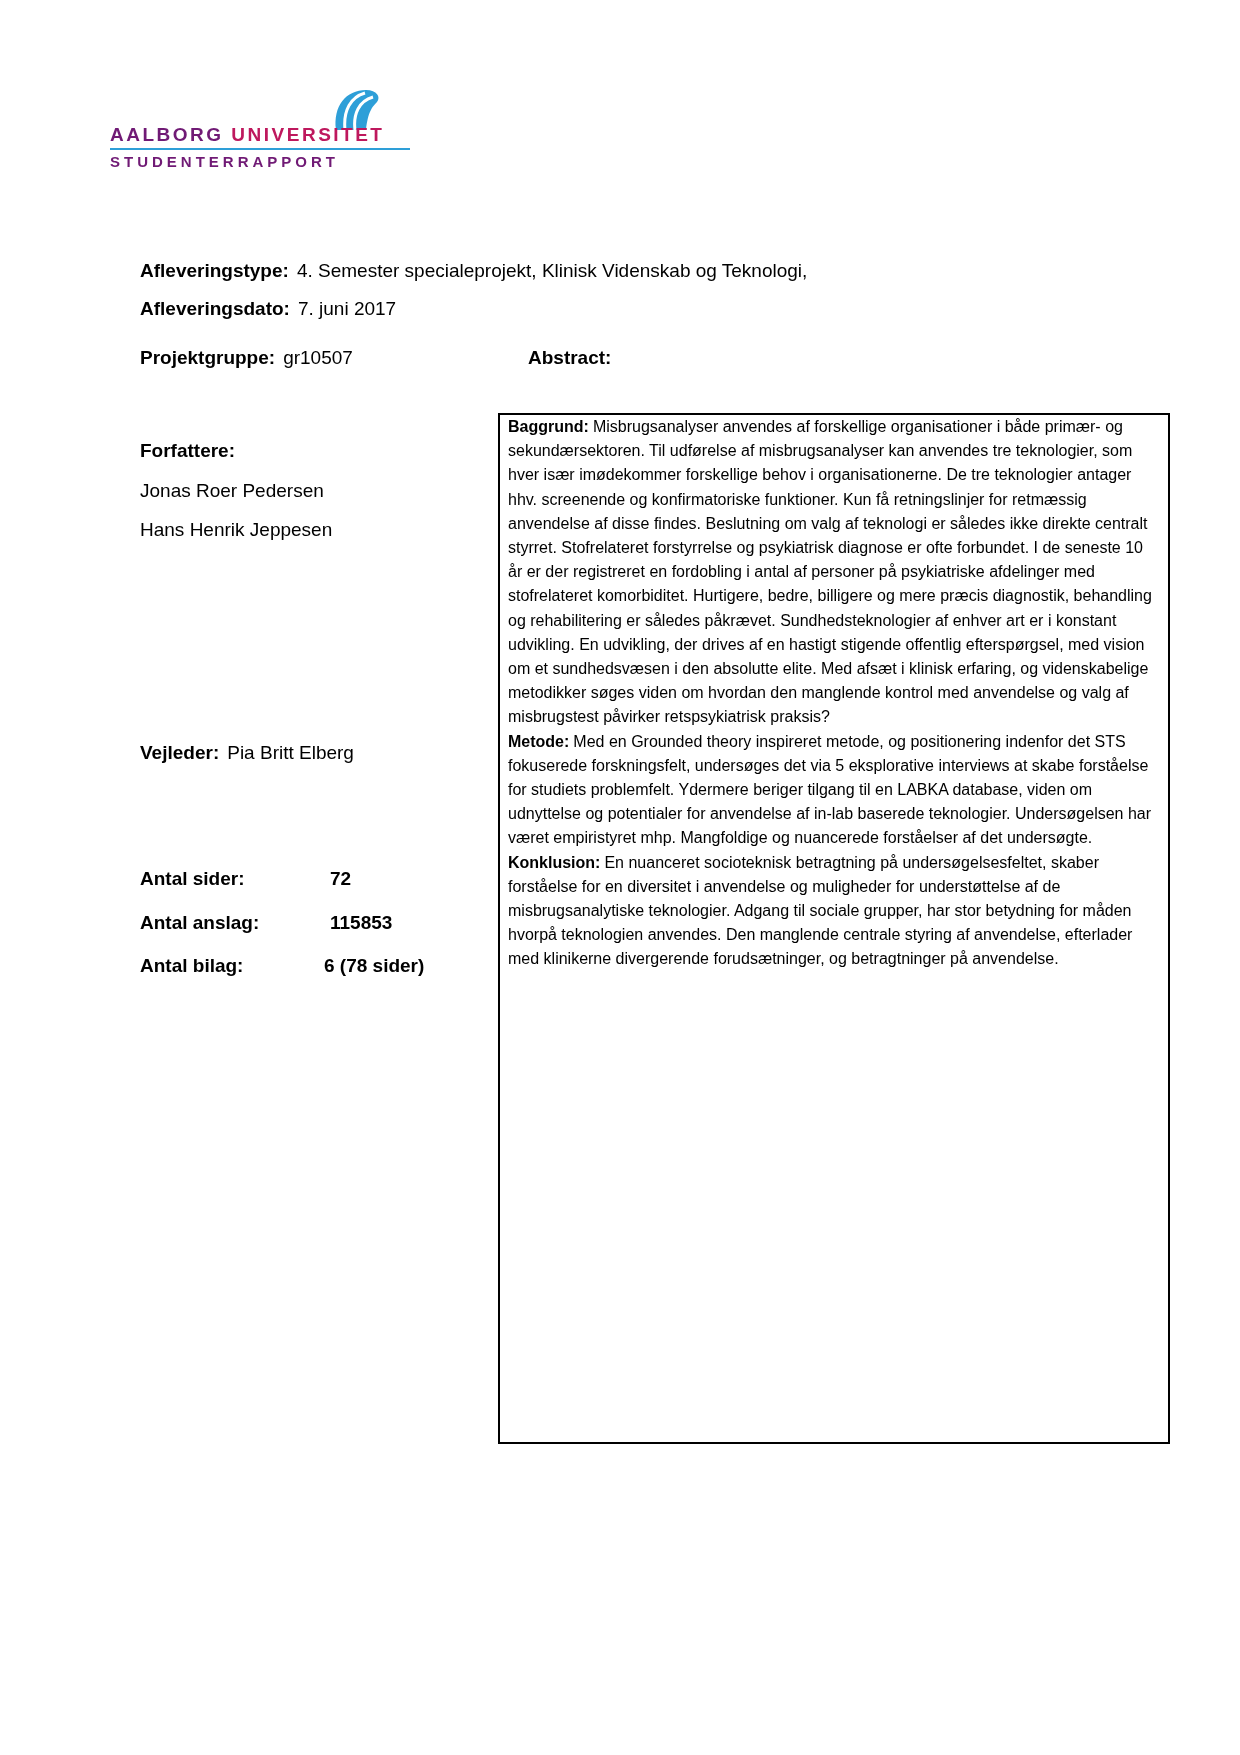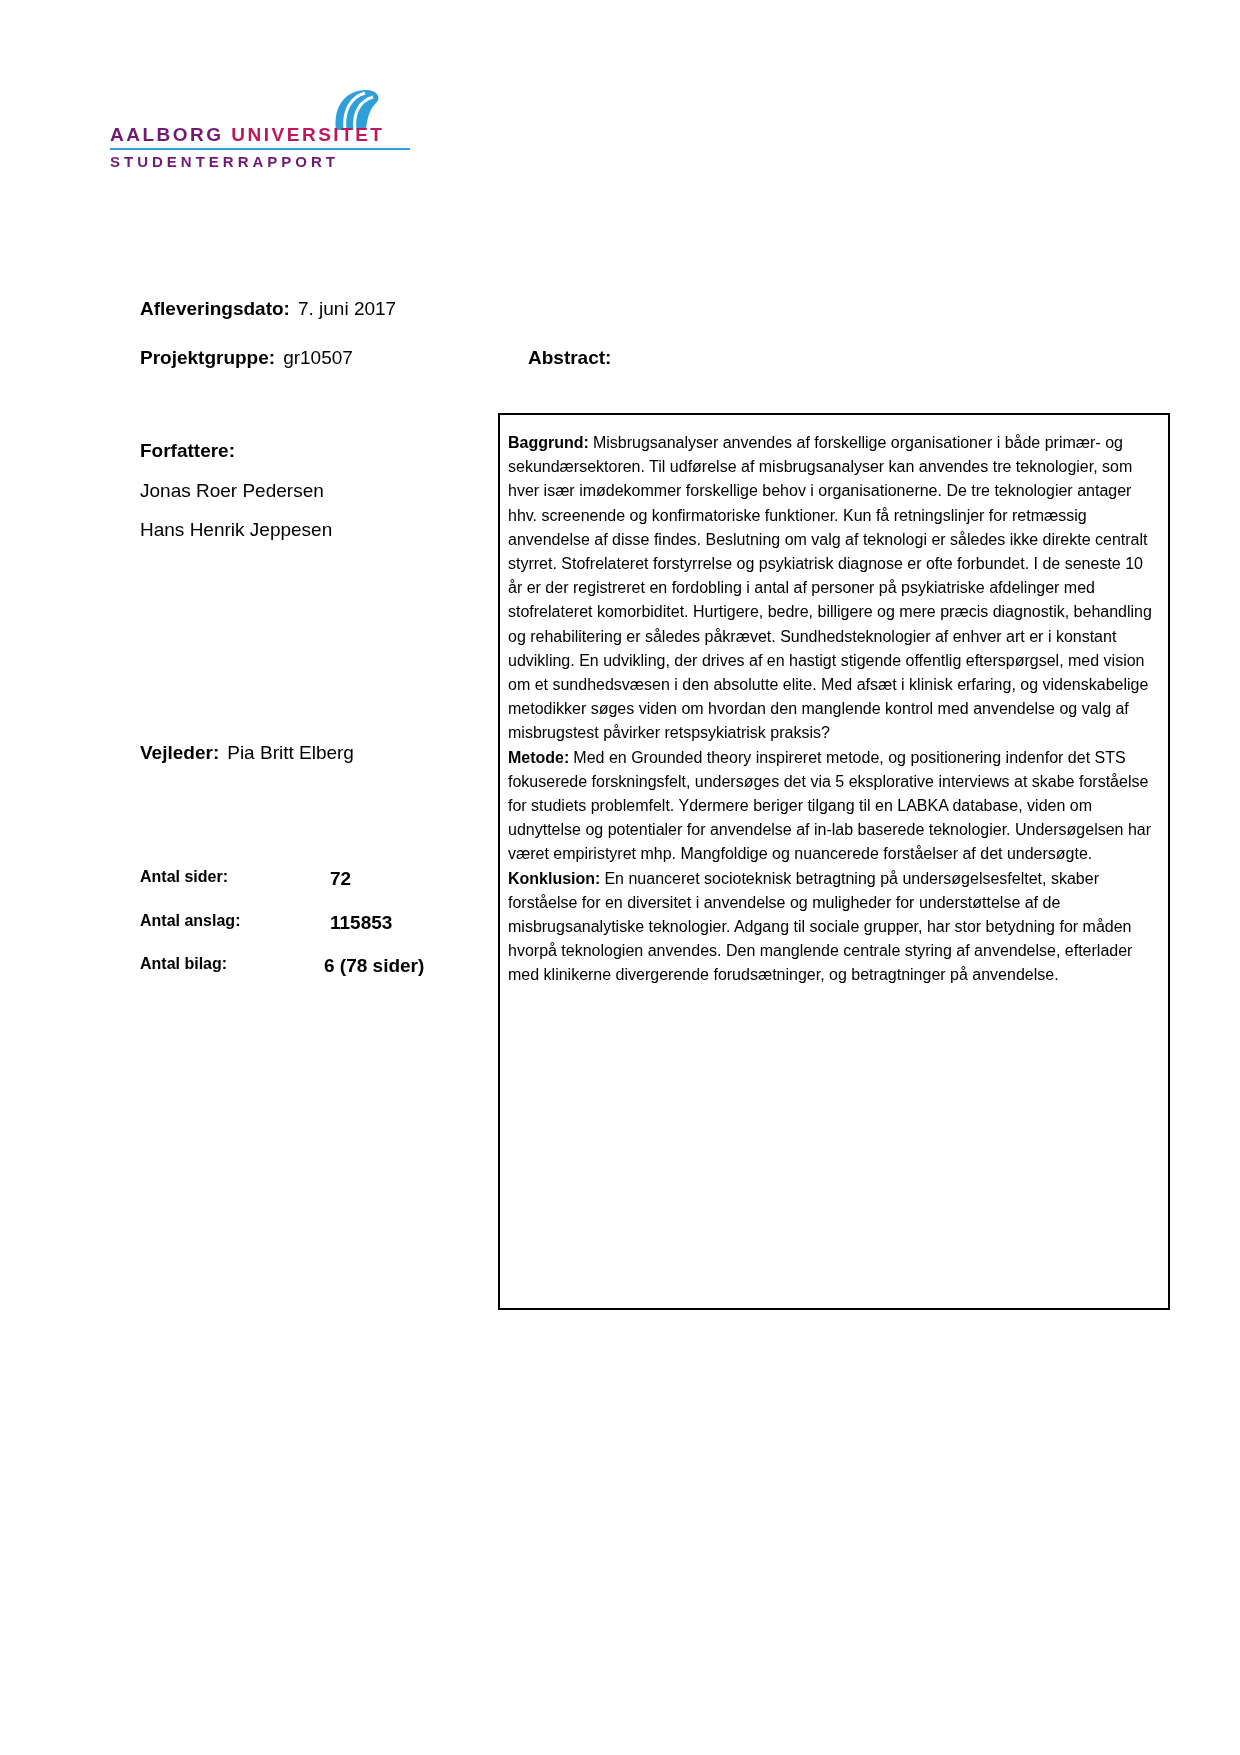--- a/index.html
+++ b/index.html
@@ -24,30 +24,30 @@
   .logo-line2{
     position:absolute;left:0;top:65px;white-space:nowrap;
     font-weight:bold;font-size:15px;letter-spacing:4px;color:#701a75;
   }
   
   .line{position:absolute;left:140px;font-size:19px;white-space:nowrap;}
   .line b{margin-right:8px;}
   .abstract-heading{position:absolute;left:528px;top:347px;font-size:19px;font-weight:bold;}
   
   .abs-box{
-    position:absolute;left:498px;top:413px;width:672px;height:897px;
+    position:absolute;left:498px;top:413px;width:672px;height:1031px;
     border:2px solid #000;box-sizing:border-box;
-    padding:16px 8px 0 8px;
+    padding:0 8px 0 8px;
     font-size:16px;line-height:24.2px;
   }
   .abs-box p{margin:0;}
   .abs-box b{padding-right:4px;}
   
   .bold-line{font-weight:bold;}
-  .stat-label{position:absolute;left:140px;font-size:16px;font-weight:bold;white-space:nowrap;}
+  .stat-label{position:absolute;left:140px;font-size:19px;font-weight:bold;white-space:nowrap;}
   .stat-value{position:absolute;left:330px;font-size:19px;font-weight:bold;white-space:nowrap;}
   
   .footer{
     position:absolute;left:110px;top:1336px;width:1050px;
     font-style:italic;font-size:17.5px;line-height:30px;
   }
 </style>
 </head>
 <body>
 
@@ -59,20 +59,23 @@
       <path d="M17 42 C15 22 23 9 37 5" stroke="#ffffff" stroke-width="3" fill="none"></path>
       <path d="M27 42 C25 26 31 13 45 9" stroke="#ffffff" stroke-width="3" fill="none"></path>
     </svg>
     <div class="logo-line1">
       <span class="logo-aalborg">AALBORG</span><span> </span><span class="logo-universitet">UNIVERSITET</span>
     </div>
     <div class="logo-rule"></div>
     <div class="logo-line2">STUDENTERRAPPORT</div>
   </div>
 
+  <div class="line" style="top:260px">
+    <b>Afleveringstype:</b><span>4. Semester specialeprojekt, Klinisk Videnskab og Teknologi,</span>
+  </div>
   <div class="line" style="top:298px">
     <b>Afleveringsdato:</b><span>7. juni 2017</span>
   </div>
   <div class="line" style="top:347px">
     <b>Projektgruppe:</b><span>gr10507</span>
   </div>
 
   <div class="abstract-heading">Abstract:</div>
 
   <div class="abs-box">

